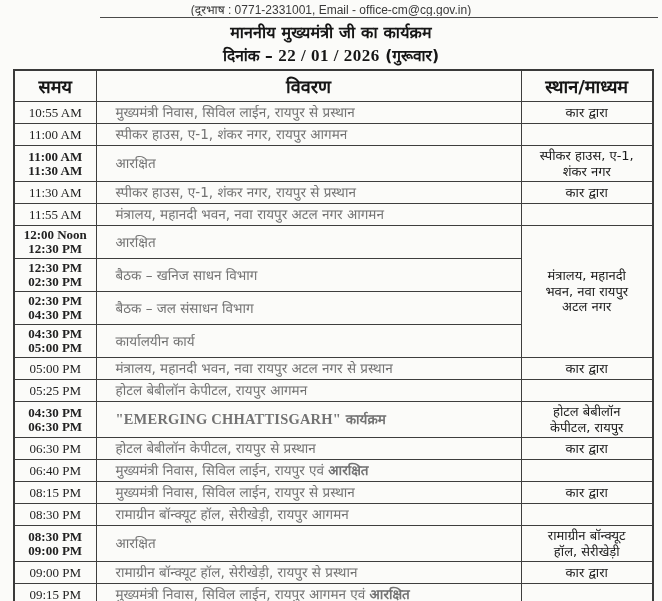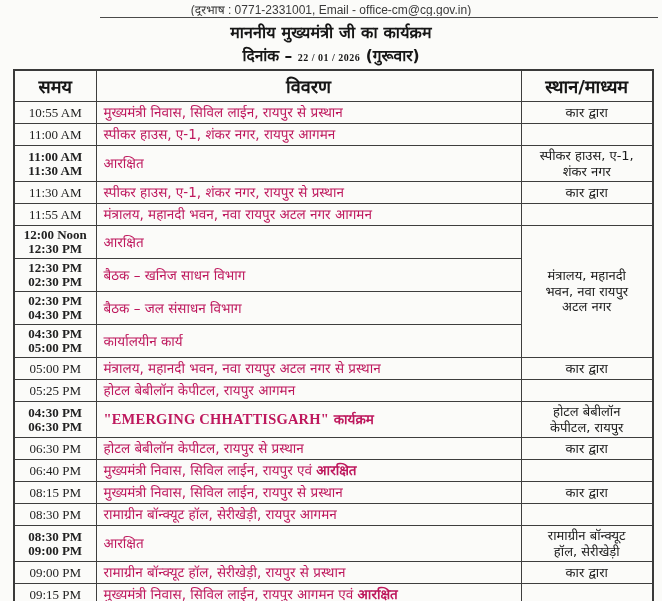--- a/index.html
+++ b/index.html
@@ -26,21 +26,21 @@
   .title{
     text-align:center;font-size:16px;font-weight:bold;
     margin:3px 0 0 0;color:#161616;letter-spacing:0.2px;
   }
   .date-line{
     text-align:center;font-weight:bold;font-size:15.5px;
     margin:1px 0 3px 0;color:#161616;
   }
   .date-line .date-value{
     font-family:"Liberation Serif", serif;
-    font-size:10px;letter-spacing:0.5px;
+    font-size:17px;letter-spacing:0.5px;
   }
   table.schedule{
     border-collapse:collapse;table-layout:fixed;
     margin-left:13px;width:639px;
     border:2px solid #3a3a3a;
   }
   .schedule th,.schedule td{
     border:1.5px solid #3e3e3e;
     padding:2px 4px;
     vertical-align:middle;
@@ -54,21 +54,21 @@
   col.c-place{width:132px;}
   td.time{
     text-align:center;
     font-family:"Liberation Serif", serif;
     font-size:13px;color:#222;
   }
   td.time div{line-height:14px;}
   td.time.bold{font-weight:bold;}
   td.desc{
     font-size:13.5px;line-height:17px;
-    padding-left:7px;color:#be185d;
+    padding-left:19px;color:#737373;
     white-space:nowrap;overflow:hidden;
   }
   td.desc .b{font-weight:bold;}
   td.desc .latin{
     font-family:"Liberation Serif", serif;
     font-size:14.5px;font-weight:bold;letter-spacing:0.2px;
   }
   td.place{
     text-align:center;font-size:13px;color:#1c1c1c;
   }

